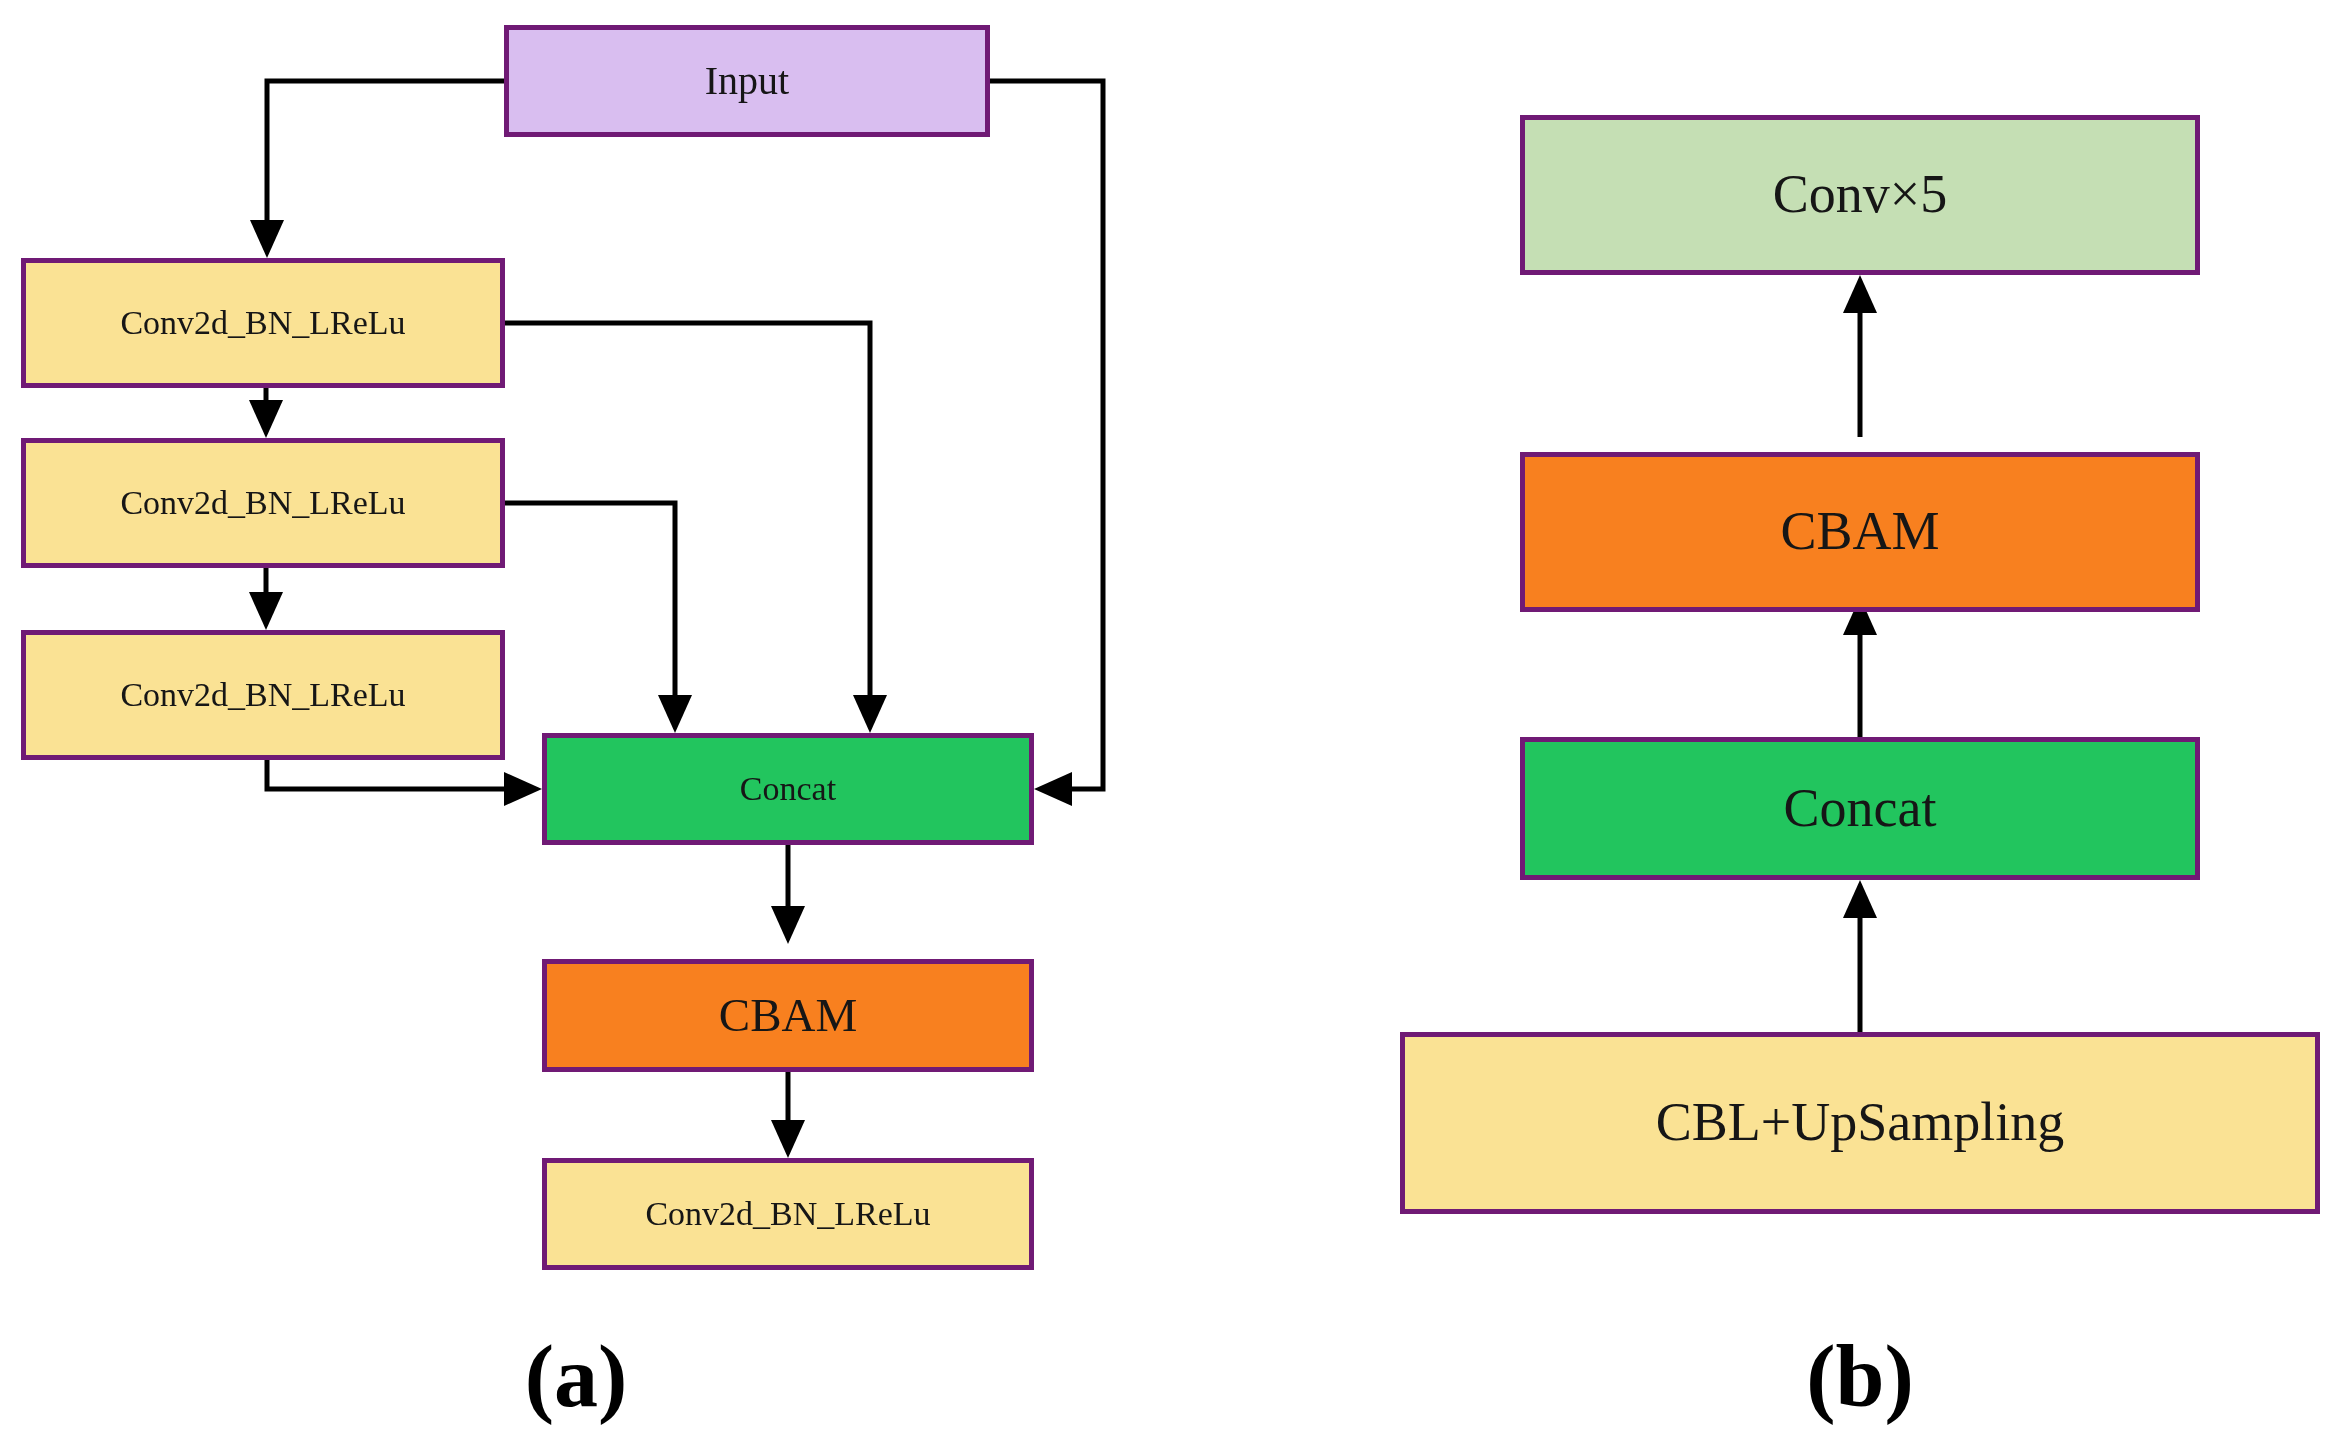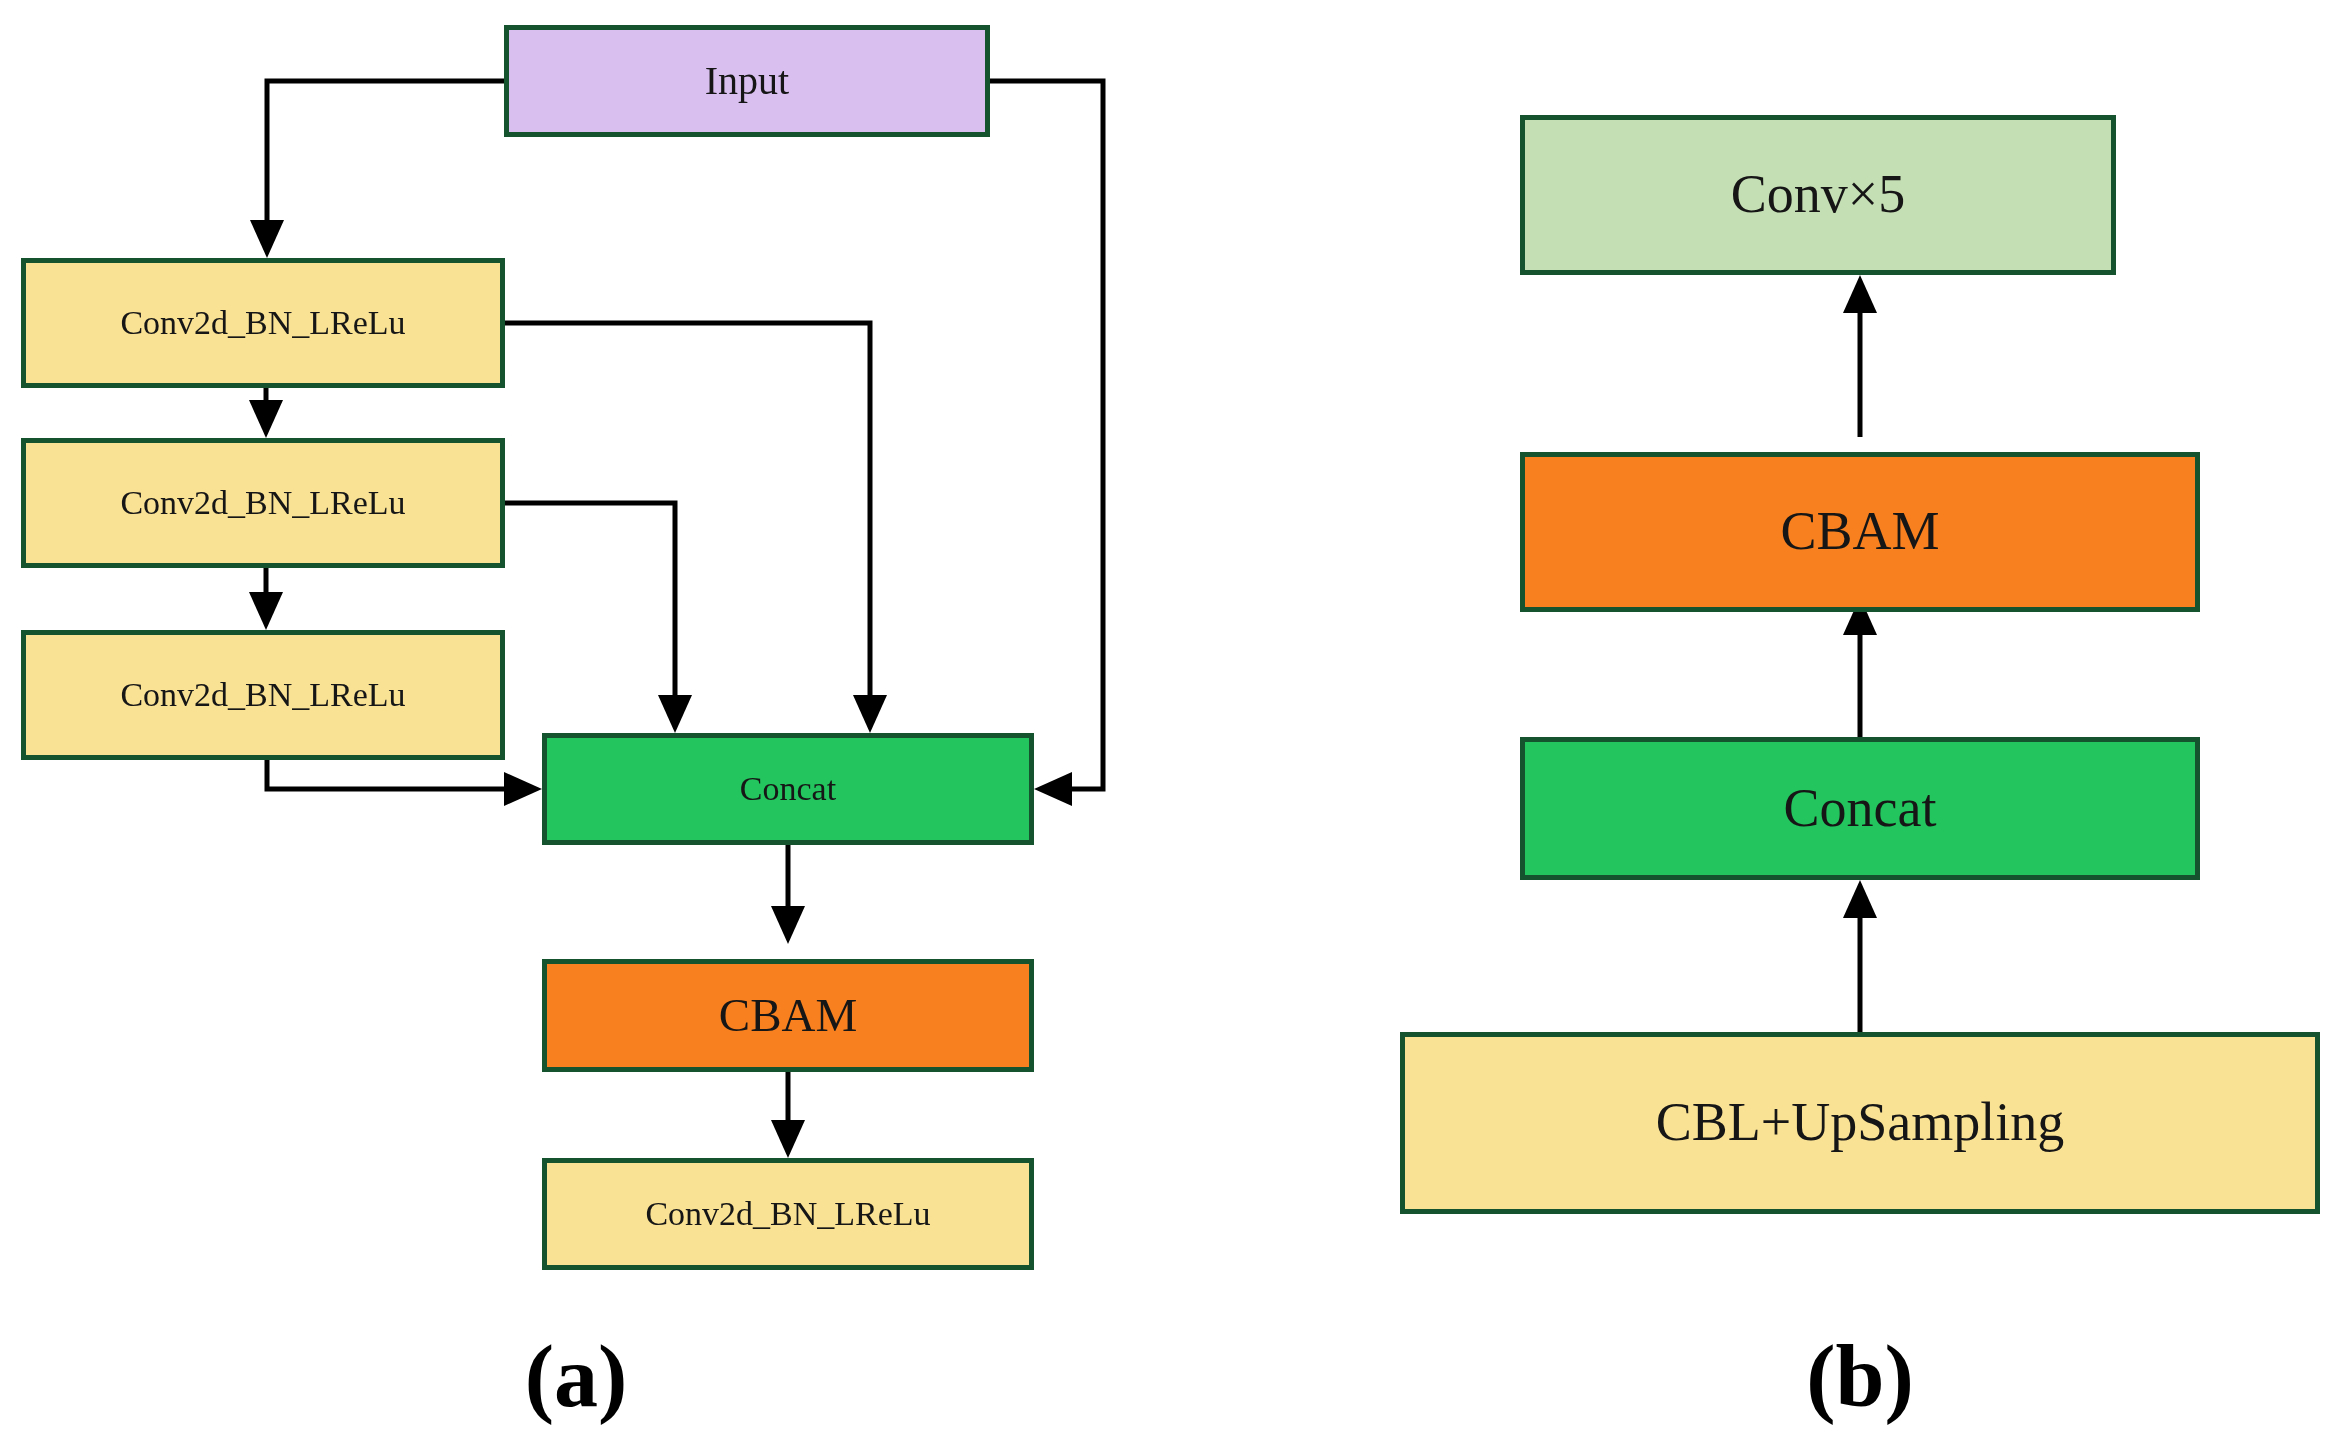--- a/index.html
+++ b/index.html
@@ -17,21 +17,21 @@
   }
   #arrow-layer {
     position: absolute;
     left: 0; top: 0;
     width: 2341px;
     height: 1436px;
   }
   .node {
     position: absolute;
     box-sizing: border-box;
-    border: 5px solid #14532d;
+    border: 5px solid #701a75;
     display: flex;
     align-items: center;
     justify-content: center;
     text-align: center;
     color: #161616;
     line-height: 1.1;
     white-space: nowrap;
   }
   .fill-input  { background: #d9bef0; }
   .fill-conv   { background: #fae294; }
@@ -131,21 +131,21 @@
   </div>
 
   <div class="node fill-conv txt-a" style="left:542px; top:1158px; width:492px; height:112px;">
     <span>Conv2d_BN_LReLu</span>
   </div>
 
   <div class="caption" style="left:576px; top:1376px;">
     <span>(a)</span>
   </div>
 
-  <div class="node fill-green txt-b" style="left:1520px; top:115px; width:596px; height:160px;">
+  <div class="node fill-green txt-b" style="left:1520px; top:115px; width:680px; height:160px;">
     <span>Conv×5</span>
   </div>
 
   <div class="node fill-cbam txt-b" style="left:1520px; top:437px; width:680px; height:160px;">
     <span>CBAM</span>
   </div>
 
   <div class="node fill-white txt-b" style="left:1520px; top:737px; width:680px; height:143px;">
     <span>Concat</span>
   </div>

